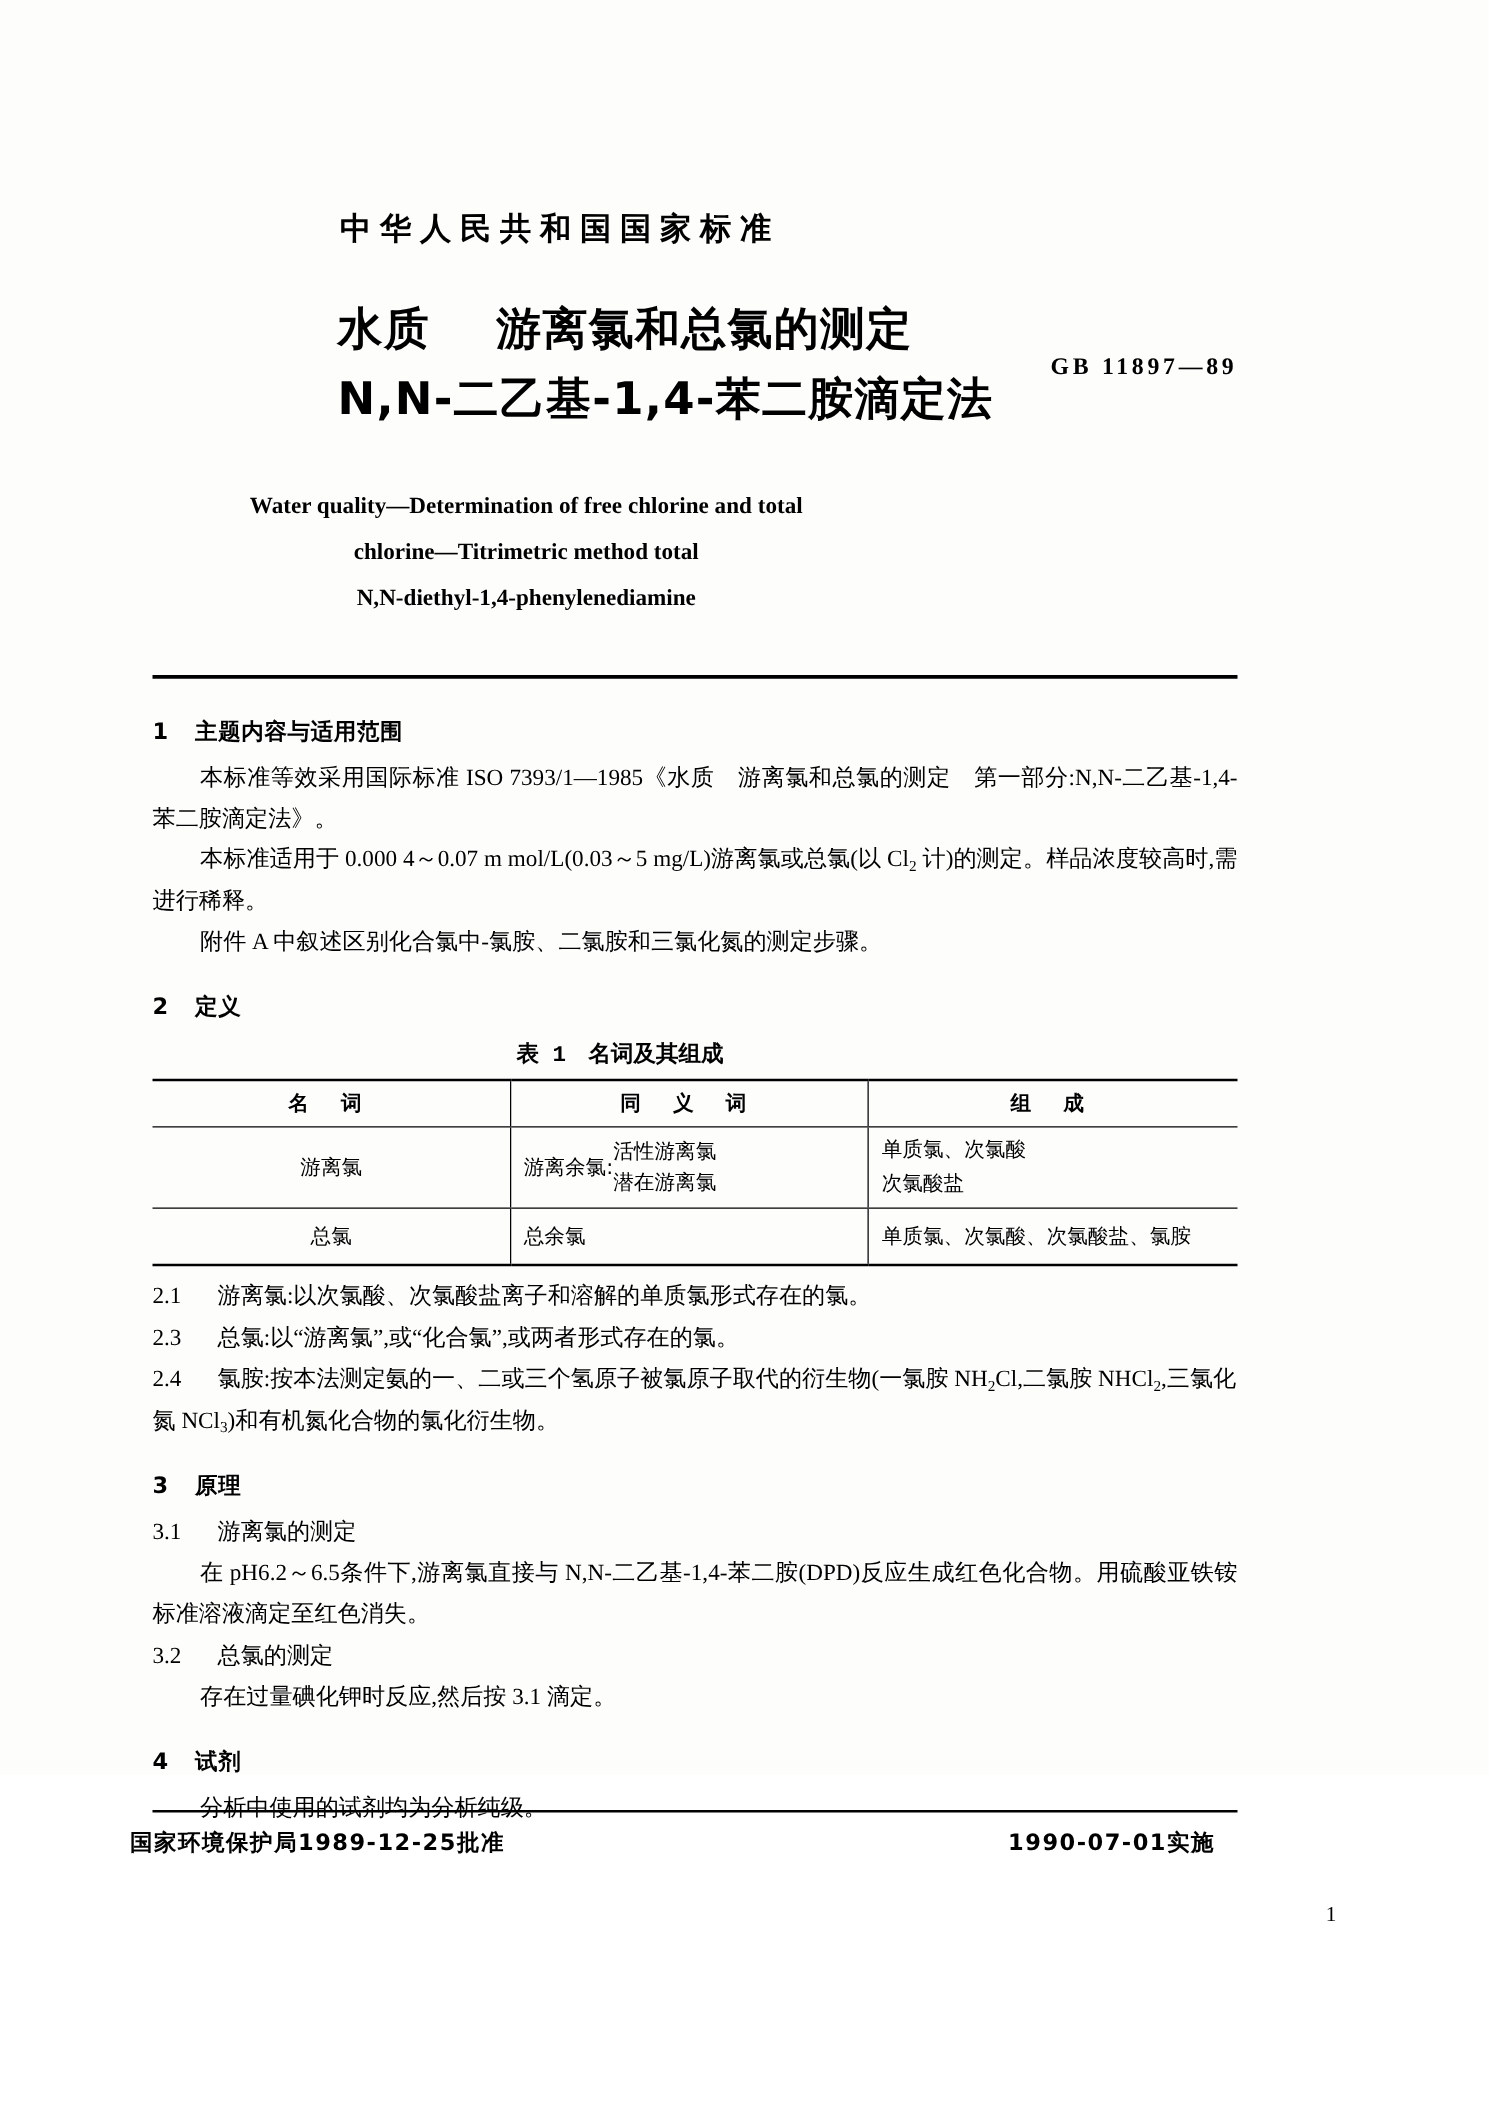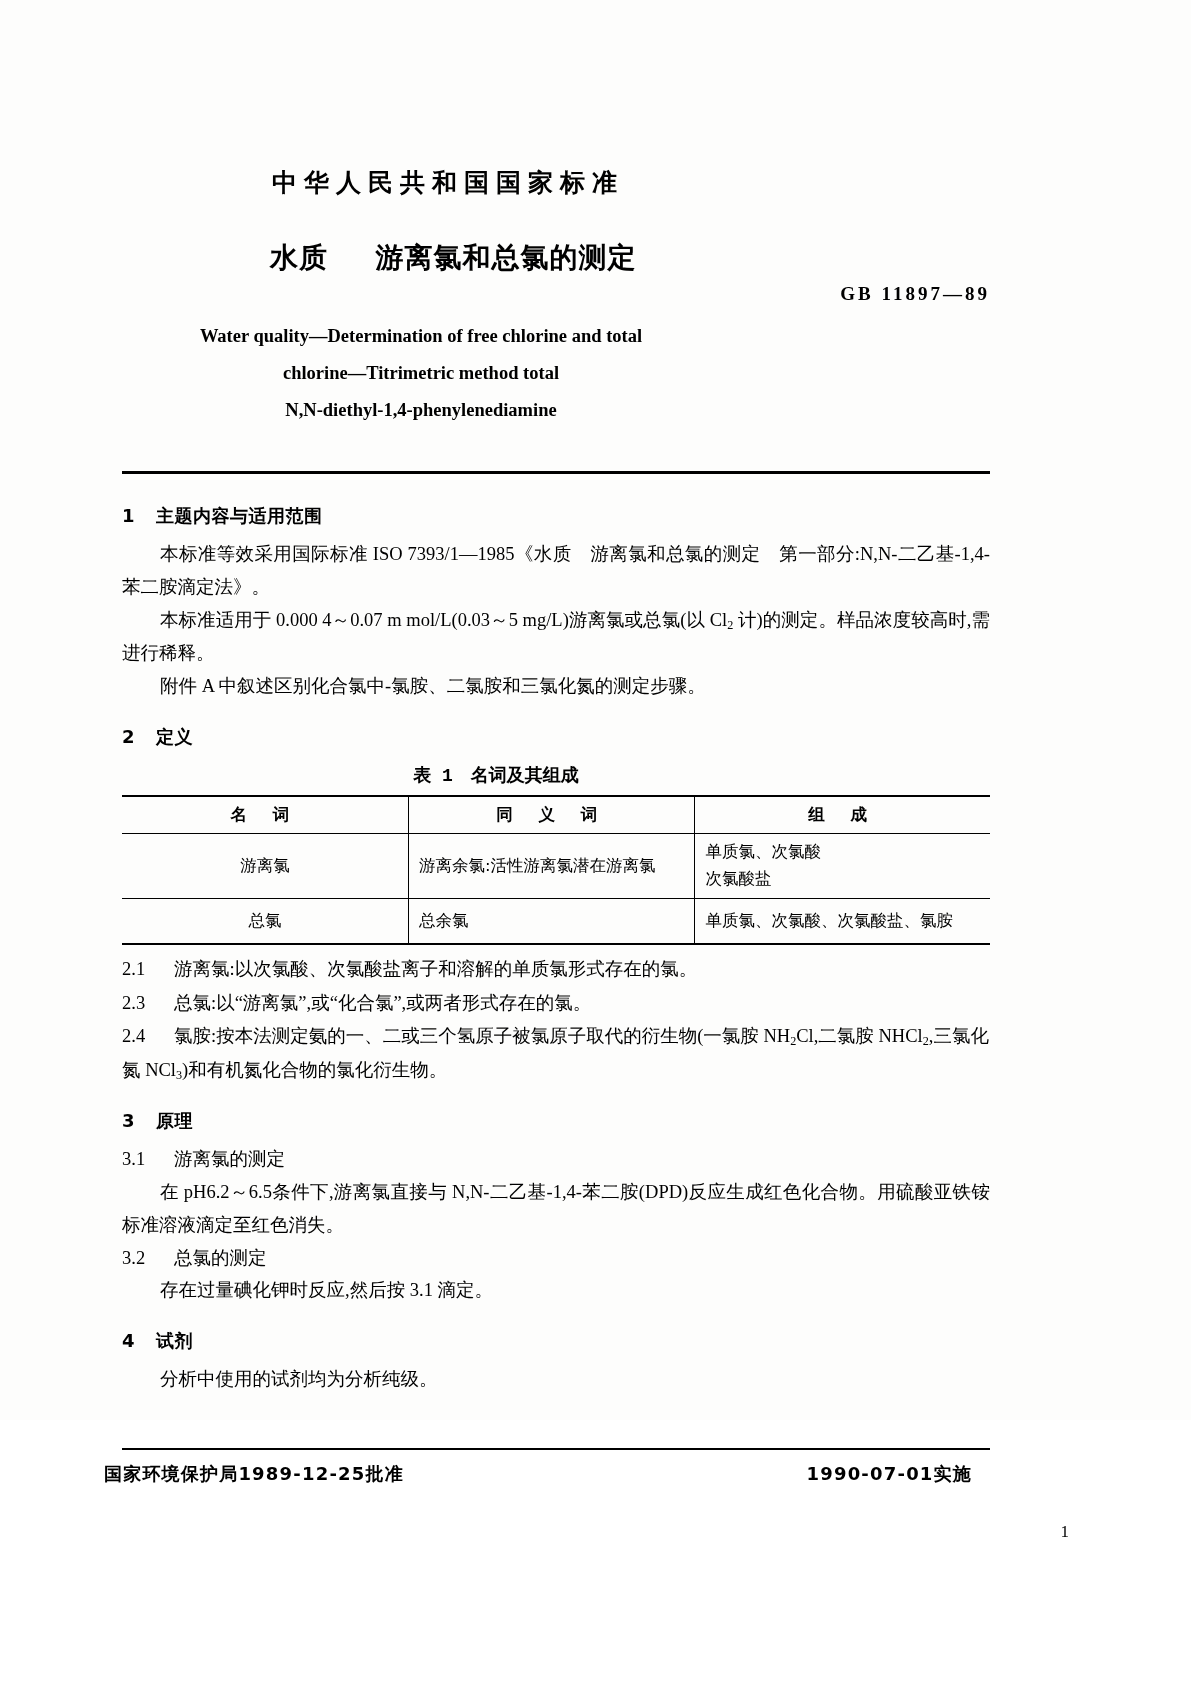--- a/index.html
+++ b/index.html
@@ -38,21 +38,21 @@
     letter-spacing: 7px;
     padding-left: 150px;
     line-height: 1.2;
   }
   .title-zone {
     position: relative;
     margin-top: 38px;
   }
   .title-cn {
     font-family: "DejaVu Sans", "Liberation Sans", sans-serif;
-    font-size: 28px;
+    font-size: 36px;
     font-weight: bold;
     line-height: 1.55;
     padding-left: 148px;
     letter-spacing: 1px;
   }
   .title-cn .gap { display: inline-block; width: 26px; }
   .std-no {
     position: absolute;
     right: 0;
     top: 47px;
@@ -142,21 +142,21 @@
   table.t1 .vline { border-left: 1.4px solid #000; }
   table.t1 tr.last td { border-bottom: 2.5px solid #000; }
   table.t1 tr.rowsep td { border-bottom: 1.4px solid #000; }
   .cell-center { text-align: center; }
   .syn-wrap {
     display: flex;
     align-items: center;
     line-height: 1.5;
   }
   .syn-label { white-space: nowrap; }
-  .syn-pair { display: flex; }
+  .syn-pair { display: flex; flex-direction: column; }
   .comp-stack { line-height: 1.62; }
 
   
   .footer-rule {
     position: absolute;
     left: 122px;
     top: 1448px;
     width: 868px;
     border-top: 2.5px solid #000;
   }
@@ -188,20 +188,21 @@
 
     <div class="national-standard">中华人民共和国国家标准</div>
 
     <div class="title-zone">
       <div class="title-cn">
         <div>
           <span>水质</span>
           <span class="gap"></span>
           <span>游离氯和总氯的测定</span>
         </div>
+        <div>N,N-二乙基-1,4-苯二胺滴定法</div>
       </div>
       <div class="std-no">GB 11897—89</div>
     </div>
 
     <div class="title-en">
       <div>Water quality—Determination of free chlorine and total</div>
       <div>chlorine—Titrimetric method total</div>
       <div>N,N-diethyl-1,4-phenylenediamine</div>
     </div>
 

